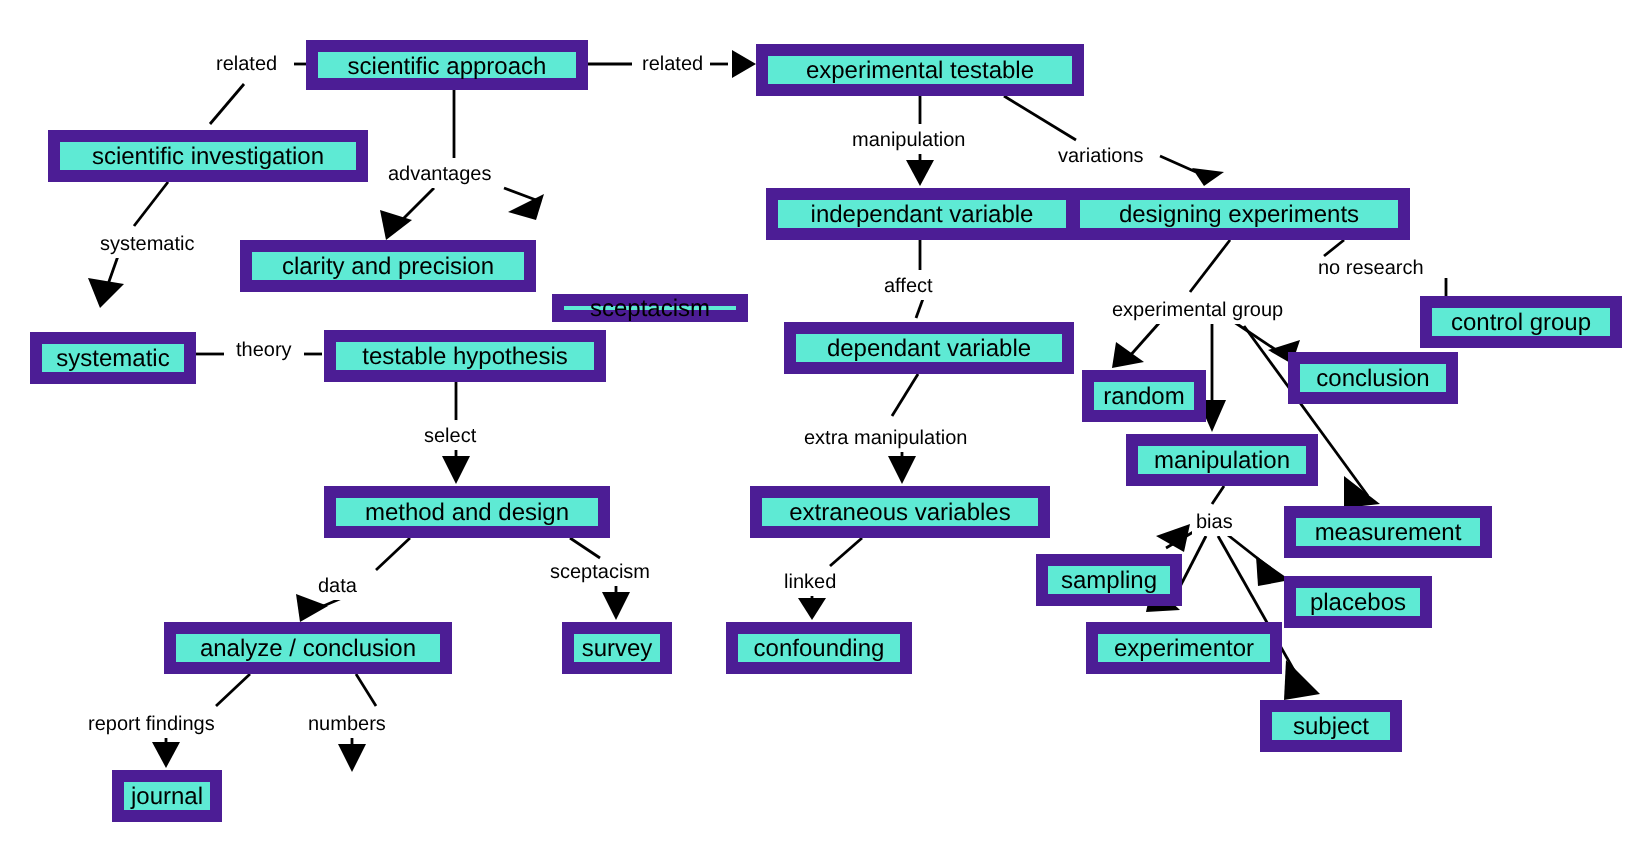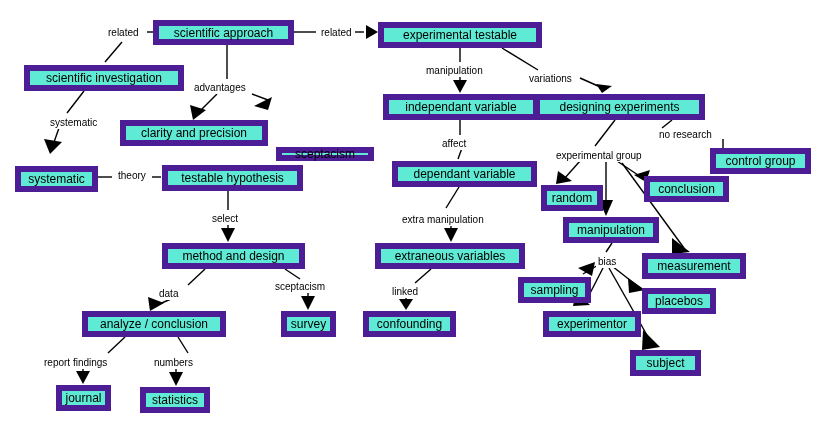--- a/index.html
+++ b/index.html
@@ -167,21 +167,20 @@
   <div class="node" style="left:162px; top:165px; width:141px; height:26px;">testable hypothesis</div>
 
   <div class="node" style="left:162px; top:243px; width:143px; height:26px;">method and design</div>
 
   <div class="node" style="left:82px; top:311px; width:144px; height:26px;">analyze / conclusion</div>
 
   <div class="node" style="left:281px; top:311px; width:55px; height:26px;">survey</div>
 
   <div class="node" style="left:56px; top:385px; width:55px; height:26px;">journal</div>
 
-  <div class="node" style="left:140px; top:387px; width:70px; height:26px;">statistics</div>
 
   <div class="node" style="left:378px; top:22px; width:164px; height:26px;">experimental testable</div>
 
   <div class="node" style="left:383px; top:94px; width:156px; height:26px;">independant variable</div>
 
   <div class="node joined-left" style="left:538px; top:94px; width:167px; height:26px;">designing experiments</div>
 
   <div class="node" style="left:392px; top:161px; width:145px; height:26px;">dependant variable</div>
 
   <div class="node" style="left:375px; top:243px; width:150px; height:26px;">extraneous variables</div>

